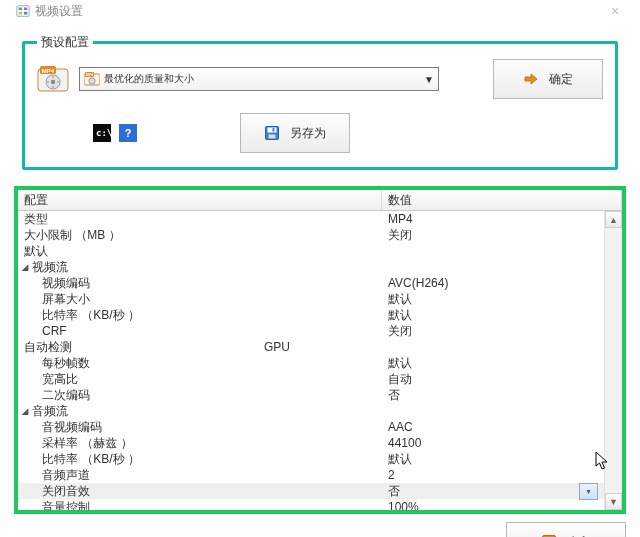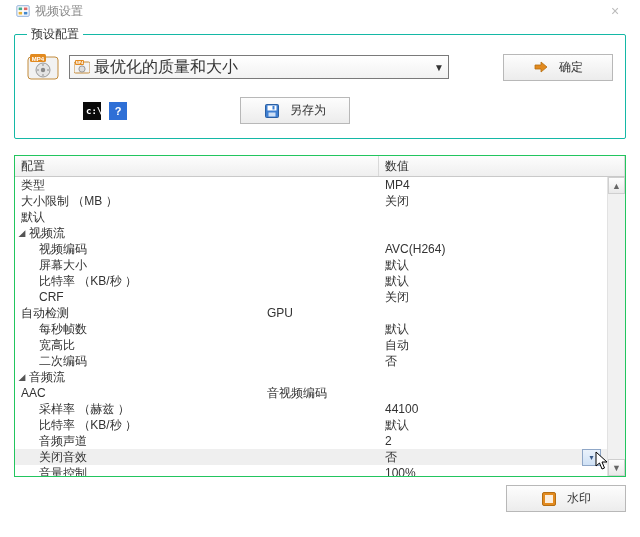--- a/index.html
+++ b/index.html
@@ -1,37 +1,37 @@
 <!DOCTYPE html>
 <html><head>
 <meta charset="utf-8">
 <style>
   html,body{margin:0;padding:0;font-family:"Microsoft YaHei","SimSun",Arial,sans-serif;font-size:12px;color:#333;background:#fff}
   .window{width:640px;height:537px;background:#fff;position:relative;box-sizing:border-box}
   .titlebar{height:22px;display:flex;align-items:center;padding:0 16px;color:#888}
   .titlebar .app-icon{width:14px;height:14px;margin-right:5px;display:inline-block}
   .titlebar .close{margin-left:auto;color:#bbb;font-size:14px;width:18px;text-align:center;cursor:pointer}
   .body{padding:4px 14px 0 14px}
-  fieldset.preset{border:1px solid #14b8a6;border-radius:2px;padding:8px 12px 14px 12px;margin:0}
+  fieldset.preset{border:3px solid #14b8a6;border-radius:2px;padding:8px 12px 14px 12px;margin:8px}
   fieldset.preset legend{padding:0 4px;color:#333}
   .row1{display:flex;align-items:center;gap:10px}
   .mp4-icon{width:32px;height:32px;flex:none}
   .combo{flex:1;height:22px;border:1px solid #7a7a7a;background:linear-gradient(#fff,#f2f2f2);display:flex;align-items:center;padding:0 4px;gap:4px;cursor:pointer}
   .combo .combo-icon{width:16px;height:16px;flex:none}
-  .combo .combo-text{flex:1;font-size:16px;color:#333;white-space:nowrap;overflow:hidden}
+  .combo .combo-text{flex:1;font-size:10px;color:#333;white-space:nowrap;overflow:hidden}
   .combo .combo-arrow{width:10px;text-align:center;font-size:10px;color:#333}
-  .btn{height:27px;border:1px solid #b8b8b8;background:linear-gradient(#fdfdfd,#ececec);display:inline-flex;align-items:center;justify-content:center;gap:10px;padding:0 10px;cursor:pointer;min-width:110px;box-sizing:border-box}
+  .btn{height:40px;border:1px solid #b8b8b8;background:linear-gradient(#fdfdfd,#ececec);display:inline-flex;align-items:center;justify-content:center;gap:10px;padding:0 10px;cursor:pointer;min-width:110px;box-sizing:border-box}
   .btn .btn-icon{width:16px;height:16px;flex:none}
   .row2{display:flex;align-items:center;margin-top:14px}
   .small-icons{display:flex;gap:8px;margin-left:56px}
   .sm-icon{width:18px;height:18px;display:inline-flex;align-items:center;justify-content:center;font-size:11px;font-weight:bold;cursor:pointer}
   .sm-cmd{background:#0a0a0a;color:#fff}
   .sm-help{background:#2e6fd6;color:#fff}
   .saveas-wrap{flex:1;display:flex;justify-content:center}
-  .table-wrap{margin-top:16px;border:1px solid #22c55e;height:320px;display:flex;flex-direction:column}
+  .table-wrap{margin-top:16px;border:4px solid #22c55e;height:320px;display:flex;flex-direction:column}
   .thead{display:flex;background:linear-gradient(#fdfdfd,#efefef);border-bottom:1px solid #c9c9c9;height:20px;flex:none}
   .th{display:flex;align-items:center;padding:0 6px;border-right:1px solid #d9d9d9;box-sizing:border-box}
   .col-k{width:364px}
   .col-v{flex:1}
   .tbody-outer{flex:1;display:flex;min-height:0}
   .tbody{flex:1;overflow:hidden}
   .vscroll{width:17px;background:#f1f1f1;border-left:1px solid #e2e2e2;position:relative}
   .vscroll .up,.vscroll .down{height:17px;display:flex;align-items:center;justify-content:center;color:#666;font-size:9px;background:linear-gradient(#fdfdfd,#e9e9e9);border:1px solid #cfcfcf;box-sizing:border-box}
   .vscroll .down{position:absolute;bottom:0;left:0;right:0}
   .tr{display:flex;height:16px;align-items:center}
@@ -212,24 +212,24 @@
               <div class="td k indent1">二次编码</div>
               <div class="td v">
                 <span>否</span>
               </div>
             </div>
             <div class="grp">
               <span class="tri">◢</span>
               <span class="lbl">音频流</span>
             </div>
             <div class="tr">
+              <div class="td k indent1">音视频编码</div>
               <div class="td v">
                 <span>AAC</span>
               </div>
-              <div class="td k indent1">音视频编码</div>
             </div>
             <div class="tr">
               <div class="td k indent1">采样率 （赫兹 ）</div>
               <div class="td v">
                 <span>44100</span>
               </div>
             </div>
             <div class="tr">
               <div class="td k indent1">比特率 （KB/秒 ）</div>
               <div class="td v">

